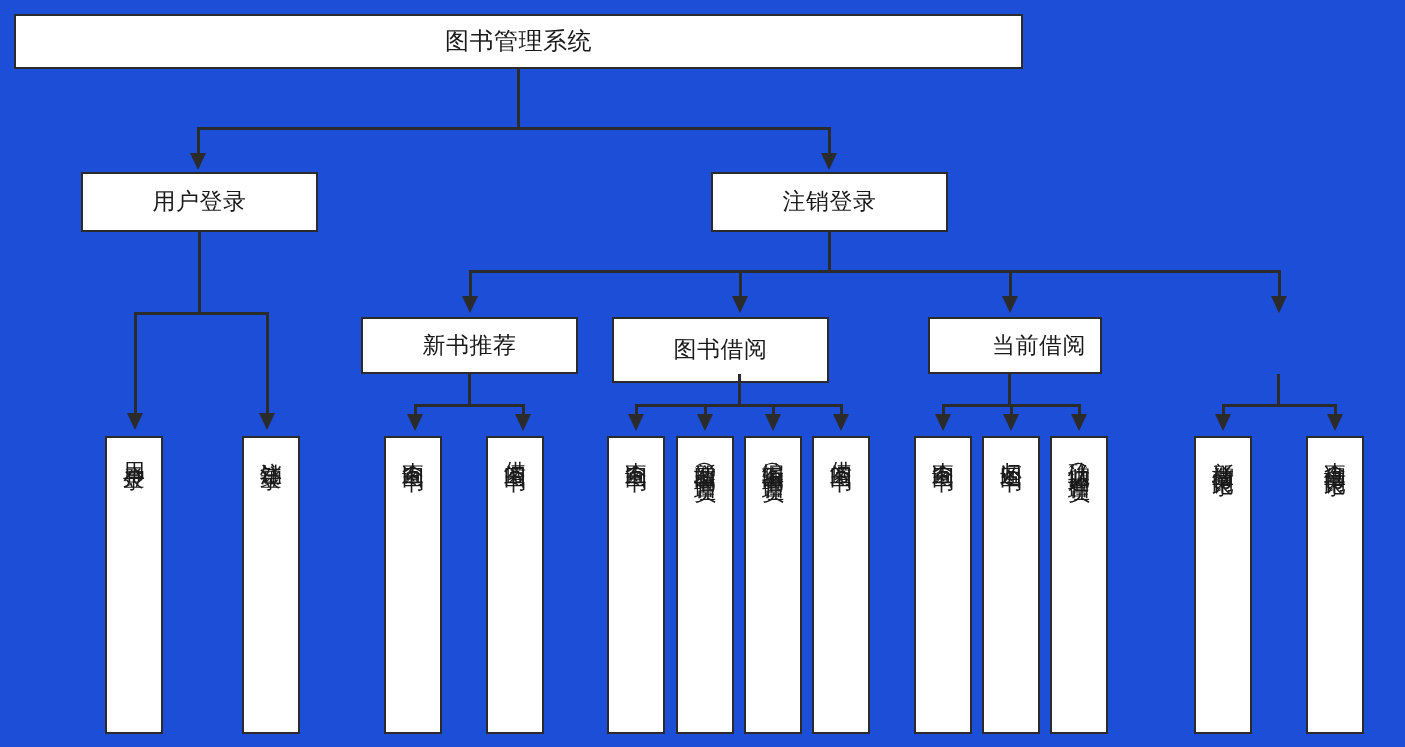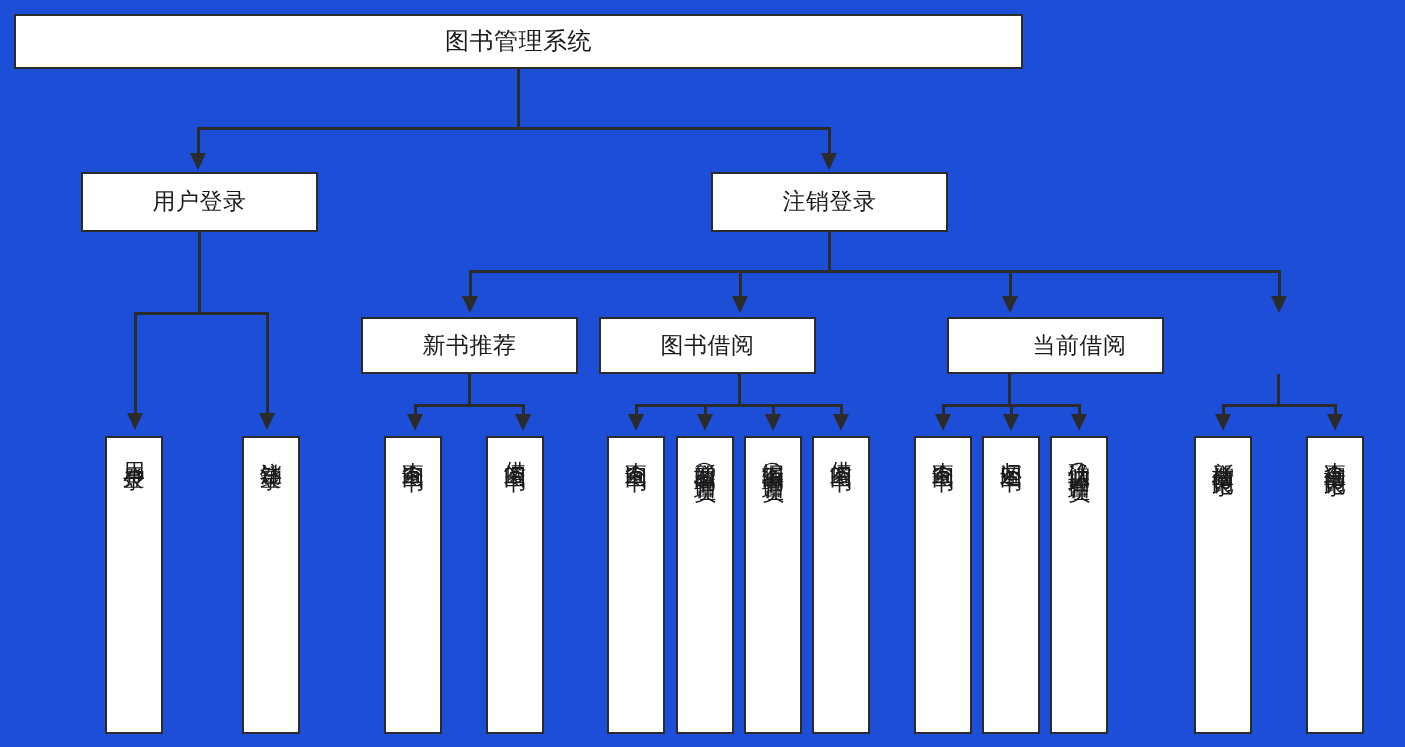--- a/index.html
+++ b/index.html
@@ -120,24 +120,24 @@
   <div class="line vline" style="left:739px; top:270px; width:2.5px; height:28px;"></div>
   <div class="arrow" style="left:732px; top:296px;"></div>
   <div class="line vline" style="left:1009px; top:270px; width:2.5px; height:28px;"></div>
   <div class="arrow" style="left:1002px; top:296px;"></div>
   <div class="line vline" style="left:1278px; top:270px; width:2.5px; height:28px;"></div>
   <div class="arrow" style="left:1271px; top:296px;"></div>
 
   <div class="node horizontal" style="left:361px; top:317px; width:217px; height:57px;">
     <span class="label">新书推荐</span>
   </div>
-  <div class="node horizontal" style="left:599px; top:317px; width:217px; height:57px;">
+  <div class="node horizontal" style="left:612px; top:317px; width:217px; height:66px;">
     <span class="label">图书借阅</span>
   </div>
-  <div class="node horizontal" style="left:947px; top:317px; width:217px; height:57px;padding-left:48px;">
+  <div class="node horizontal" style="left:928px; top:317px; width:174px; height:57px;padding-left:48px;">
     <span class="label">当前借阅</span>
   </div>
 
   <div class="line vline" style="left:468px; top:374px; width:2.5px; height:31px;"></div>
   <div class="line hline" style="left:414px; top:404px; width:110px; height:2.5px;"></div>
   <div class="line vline" style="left:414px; top:404px; width:2.5px; height:12px;"></div>
   <div class="arrow" style="left:407px; top:414px;"></div>
   <div class="line vline" style="left:522px; top:404px; width:2.5px; height:12px;"></div>
   <div class="arrow" style="left:515px; top:414px;"></div>
 

